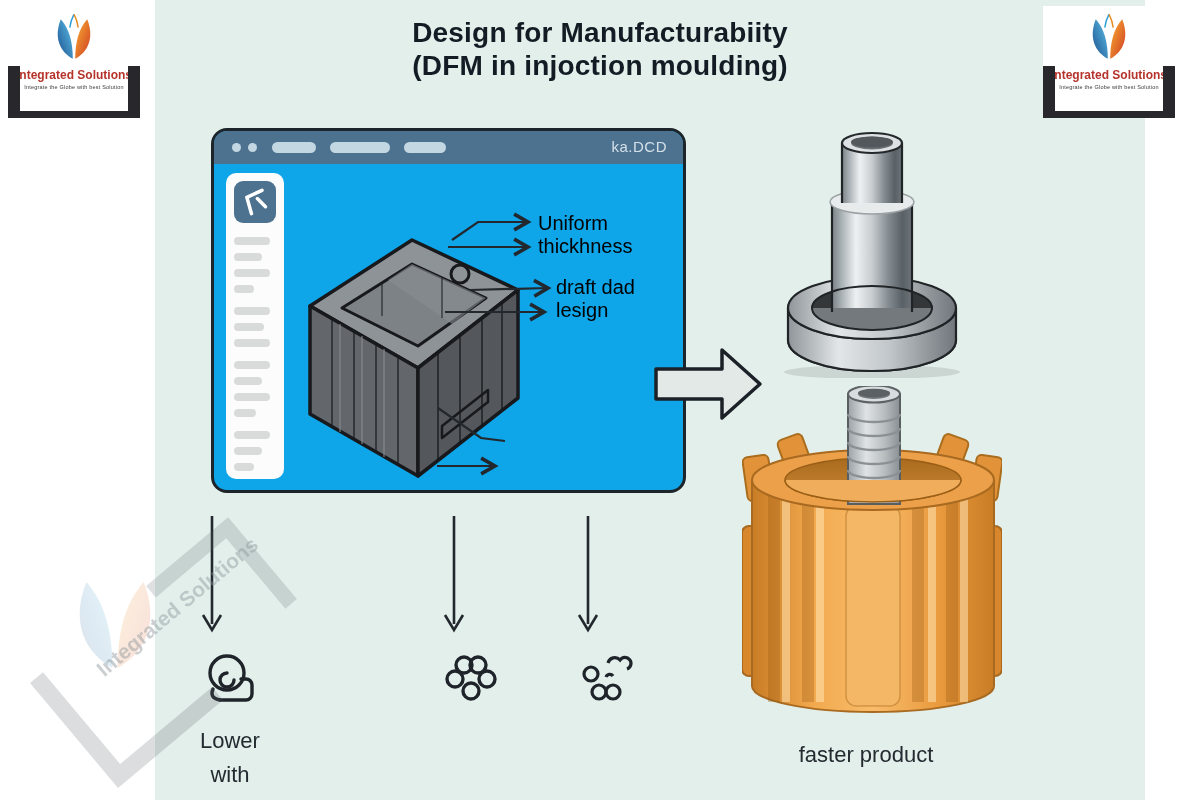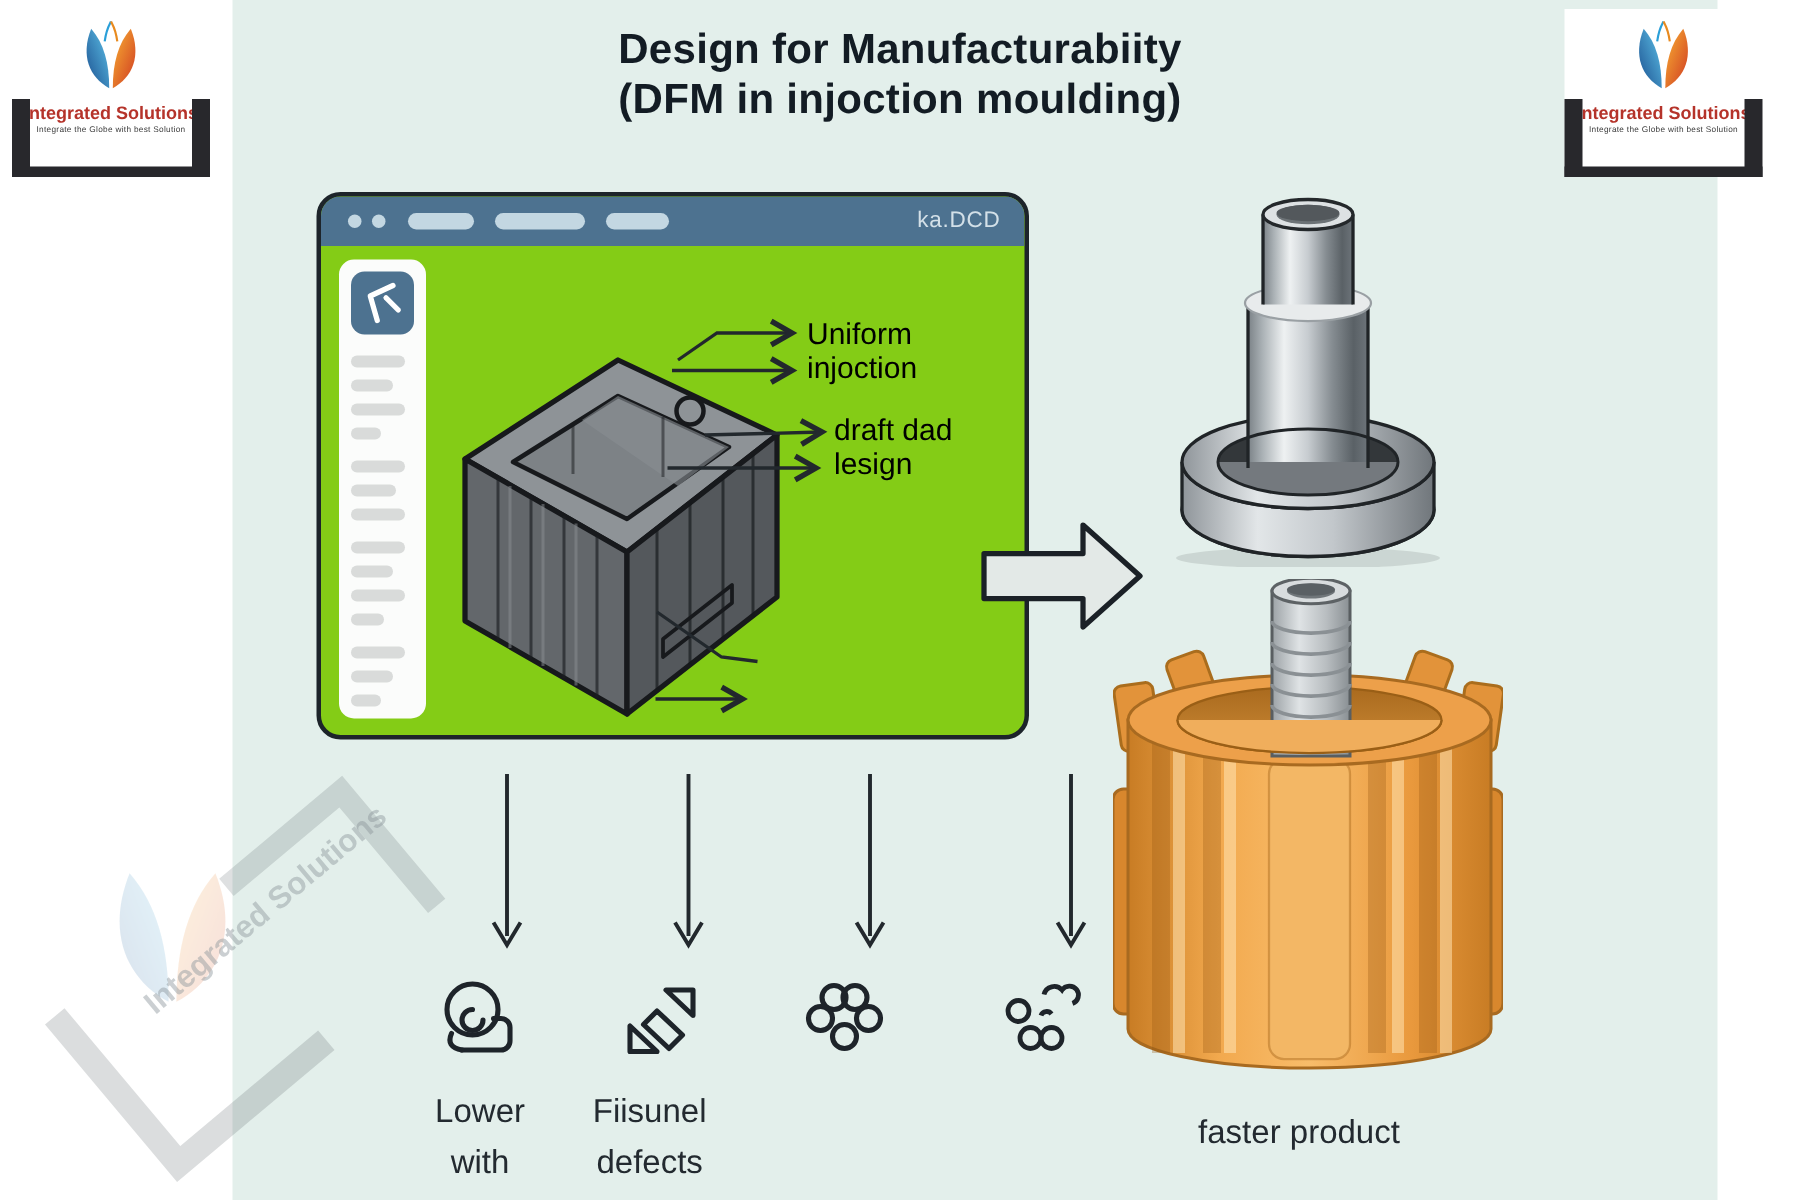--- a/index.html
+++ b/index.html
@@ -11,33 +11,33 @@
          font-size:28px;font-weight:bold;line-height:1.18;color:#131c24;letter-spacing:.2px;}
   
   .logo-box{position:absolute;width:132px;height:112px;background:#ffffff;}
   .logo-box .flame{position:absolute;left:36px;top:4px;}
   .logo-name{position:absolute;left:0;top:62px;width:100%;text-align:center;
              font-size:12px;font-weight:bold;color:#b5332a;}
   .logo-tag{position:absolute;left:0;top:78px;width:100%;text-align:center;
             font-size:5.5px;color:#3a3a3a;letter-spacing:.2px;}
   .lb-bar{position:absolute;background:#28282c;}
   
-  .cadwin{position:absolute;left:211px;top:128px;width:475px;height:365px;background:#84cc16;
+  .cadwin{position:absolute;left:211px;top:128px;width:475px;height:365px;background:#0ea5e9;
           border:3px solid #1d242a;border-radius:16px;box-sizing:border-box;overflow:hidden;}
   .cad-titlebar{position:absolute;left:0;top:0;width:100%;height:33px;background:#4d7290;}
   .dot{position:absolute;top:12px;width:9px;height:9px;border-radius:50%;background:#c3d7e2;}
   .pill{position:absolute;top:11px;height:11px;border-radius:6px;background:#c3d7e2;}
   .cad-file{position:absolute;right:16px;top:7px;font-size:15px;color:#d3e0e8;letter-spacing:.5px;}
   .sidebar{position:absolute;left:12px;top:42px;width:58px;height:306px;background:#fbfcfb;border-radius:10px;}
   .side-icon{position:absolute;left:8px;top:8px;width:42px;height:42px;border-radius:9px;background:#4d7290;}
   .sline{height:8px;border-radius:4px;background:#d9dbda;margin:8px 0 0 8px;}
   
   .ann{position:absolute;font-size:20px;line-height:23px;color:#000000;font-weight:500;white-space:nowrap;}
   
-  .benefit{position:absolute;top:516px;width:150px;display:flex;flex-direction:column;align-items:flex-end;}
+  .benefit{position:absolute;top:516px;width:150px;display:flex;flex-direction:column;align-items:flex-start;}
   .b-icon{margin-top:16px;}
   .b-label{margin-top:16px;text-align:center;font-size:22px;line-height:34px;color:#232a30;font-weight:500;white-space:nowrap;}
   
   .wm{position:absolute;left:40px;top:545px;width:250px;height:220px;pointer-events:none;}
   .wm .wm-text{position:absolute;left:52px;top:118px;transform:rotate(-40deg);transform-origin:left top;
                font-size:21px;font-weight:bold;color:#8d979c;opacity:.45;white-space:nowrap;}
   .wm .wm-l1{position:absolute;left:18px;top:78px;width:120px;height:120px;
              border-left:17px solid rgba(90,100,106,.22);border-bottom:17px solid rgba(90,100,106,.22);
              transform:rotate(-40deg);}
   .wm .wm-l2{position:absolute;left:128px;top:-6px;width:92px;height:92px;
@@ -177,21 +177,21 @@
       <path d="M237,119 L317,119" marker-end="url(#ah)"></path>
       <path d="M259,162 L337,160" marker-end="url(#ah)"></path>
       <path d="M234,184 L333,184" marker-end="url(#ah)"></path>
       <path d="M227,280 L270,310 L294,313"></path>
       <path d="M226,338 L284,338" marker-end="url(#ah)"></path>
     </g>
   </svg>
 
   <div class="ann" style="left:538px;top:212px;">
     <div>Uniform</div>
-    <div>injoction</div>
+    <div>thickhness</div>
   </div>
   <div class="ann" style="left:556px;top:276px;">
     <div>draft dad</div>
     <div>lesign</div>
   </div>
 
   <svg style="position:absolute;left:650px;top:344px;" width="118" height="82" viewBox="0 0 118 82">
     <polygon points="6,25 72,25 72,6 110,40 72,74 72,55 6,55" fill="#e3e9e7" stroke="#1b2127" stroke-width="3.5" stroke-linejoin="round"></polygon>
   </svg>
 
@@ -315,37 +315,20 @@
         <circle cx="27" cy="23" r="17"></circle>
         <path d="M27,23 a7,7 0 1 0 7,7"></path>
       </g>
     </svg>
     <div class="b-label">
       <div>Lower</div>
       <div>with</div>
     </div>
   </div>
 
-  <div class="benefit" style="left:321px;">
-    <svg width="24" height="118" viewBox="0 0 24 118">
-      <line x1="12" y1="0" x2="12" y2="108" stroke="#22282d" stroke-width="2.6"></line>
-      <polyline points="3,99 12,114 21,99" fill="none" stroke="#22282d" stroke-width="2.6"></polyline>
-    </svg>
-    <svg class="b-icon" width="62" height="58" viewBox="0 0 62 58">
-      <g fill="none" stroke="#1e242a" stroke-width="3.4" stroke-linejoin="round">
-        <path d="M11,51 L29,51 L11,34 Z"></path>
-        <path d="M20,33 L37,49 L46,40 L29,24 Z"></path>
-        <path d="M35,10 L53,10 L53,27 Z"></path>
-      </g>
-    </svg>
-    <div class="b-label">
-      <div>Fiisunel</div>
-      <div>defects</div>
-    </div>
-  </div>
 
   <div class="benefit" style="left:442px;">
     <svg width="24" height="118" viewBox="0 0 24 118">
       <line x1="12" y1="0" x2="12" y2="108" stroke="#22282d" stroke-width="2.6"></line>
       <polyline points="3,99 12,114 21,99" fill="none" stroke="#22282d" stroke-width="2.6"></polyline>
     </svg>
     <svg class="b-icon" width="58" height="56" viewBox="0 0 58 56">
       <g fill="none" stroke="#1e242a" stroke-width="3.4">
         <circle cx="22" cy="15" r="8"></circle>
           <circle cx="36" cy="15" r="8"></circle>

